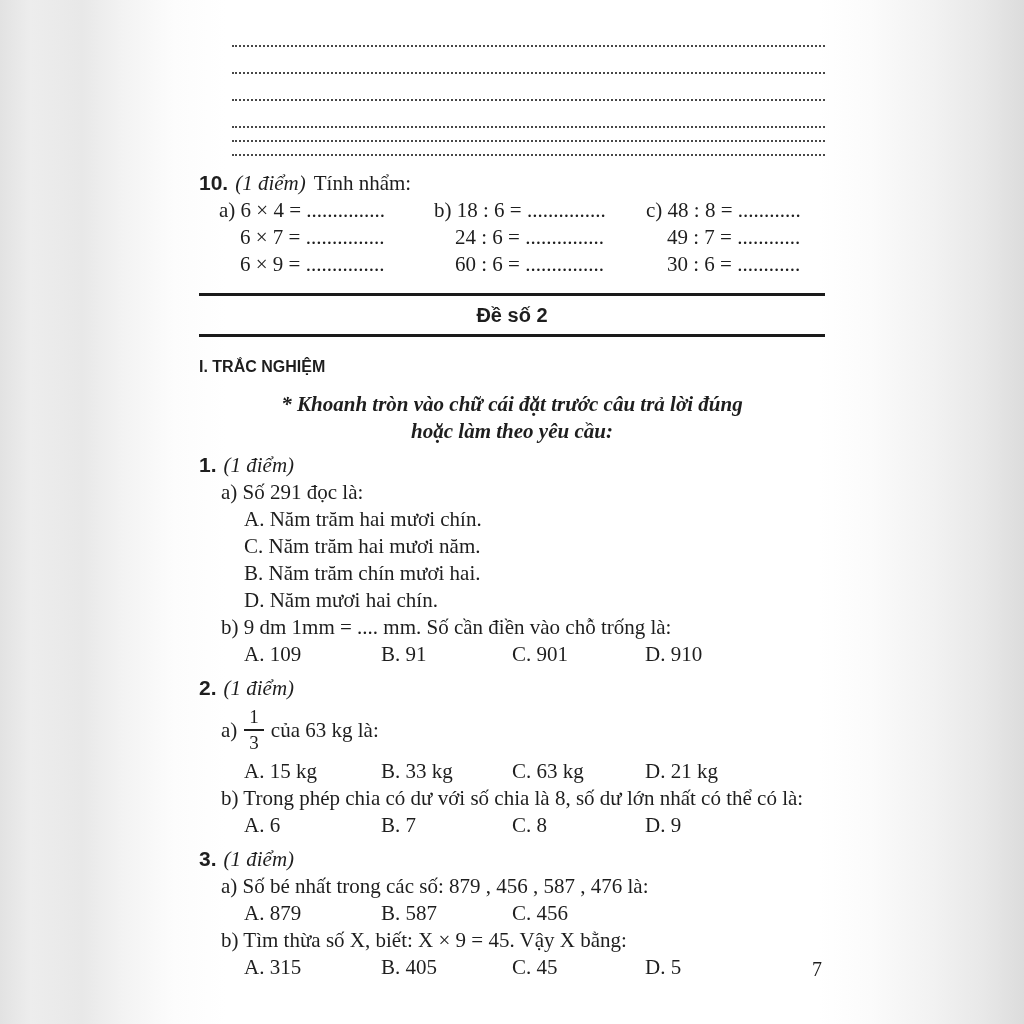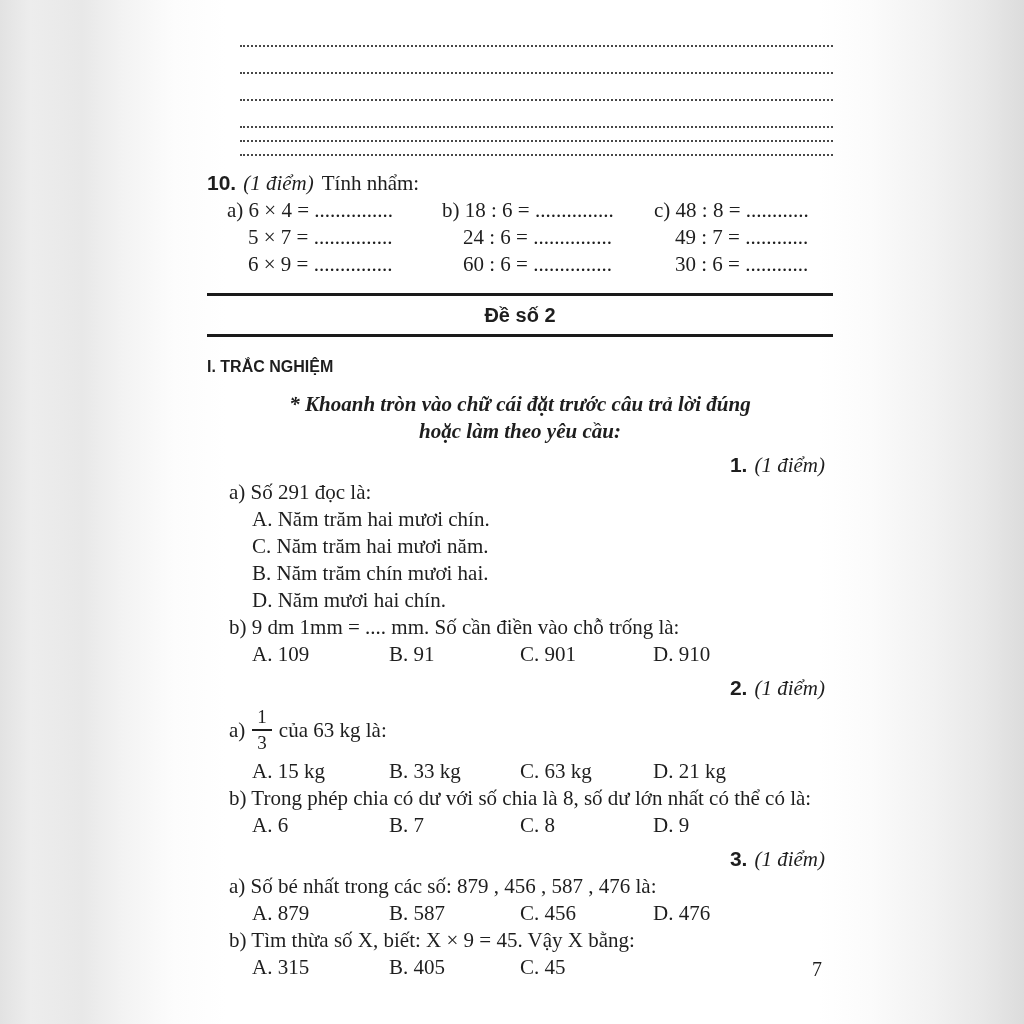--- a/index.html
+++ b/index.html
@@ -7,21 +7,21 @@
   body {
     font-family:"Liberation Serif", serif;
     color:#1e1e1e;
     overflow:hidden;
     background: linear-gradient(90deg,
       #e2e2e2 0%, #ededed 3%, #e8e8e8 8%, #f3f3f3 12%,
       #fcfcfc 17%, #ffffff 22%, #ffffff 80%, #fbfbfb 85%,
       #f2f2f2 91%, #e8e8e8 96%, #dcdcdc 100%);
   }
   .sheet { position:relative; width:1024px; height:1024px; }
-  .content { position:absolute; left:207px; top:0; width:626px; height:1024px; font-size:21px; }
+  .content { position:absolute; left:199px; top:0; width:626px; height:1024px; font-size:21px; }
 
   .answer-lines { padding-top:20px; }
   .dotline { height:27px; border-bottom:2px dotted #474747; margin-left:33px; }
   .dotline.tight { height:14px; }
   .qnum { font-family:"Liberation Sans", sans-serif; font-weight:bold; margin-right:7px; }
   .pts { font-style:italic; margin-right:8px; }
 
   .q10 { margin-top:13px; }
   .qhead { line-height:27px; }
   .g3 { display:grid; grid-template-columns:215px 212px 1fr; padding-left:20px; }
@@ -31,21 +31,21 @@
   .rule { border-top:3px solid #1a1a1a; margin-top:15px; }
   .rule2 { border-top:3px solid #1a1a1a; }
   .section-title { text-align:center; font-family:"Liberation Sans", sans-serif;
     font-weight:bold; font-size:20px; line-height:38px; }
 
   .part-heading { margin-top:16px; font-family:"Liberation Sans", sans-serif;
     font-weight:bold; font-size:16px; line-height:28px; }
   .instr { margin-top:10px; text-align:center; font-weight:bold; font-style:italic; line-height:27px; }
 
   .line { line-height:27px; }
-  .qline { line-height:27px; margin-top:6px;text-align:right; }
+  .qline { line-height:27px; margin-top:6px; }
   .suba { padding-left:22px; }
   .opts-v { padding-left:45px; }
   .opts-v .line { line-height:27px; }
   .opt-row { display:grid; grid-template-columns:137px 131px 133px auto;
     padding-left:45px; line-height:27px; }
   .opt-row span { white-space:nowrap; }
 
   .fracline { display:flex; align-items:center; min-height:56px; padding-left:22px; }
   .frac { display:inline-flex; flex-direction:column; align-items:center;
     line-height:1.05; font-size:19px; margin:0 7px; }
@@ -70,21 +70,21 @@
       <div class="dotline tight"></div>
     </div>
 
     <div class="q10">
       <div class="qhead">
         <span class="qnum">10.</span><span class="pts">(1 điểm)</span><span>Tính nhẩm:</span>
       </div>
       <div class="g3">
         <div class="col">
           <div class="row">a) 6 × 4 = ...............</div>
-          <div class="row ind">5 × 7 = ...............</div>
+          <div class="row ind">6 × 7 = ...............</div>
           <div class="row ind">6 × 9 = ...............</div>
         </div>
         <div class="col">
           <div class="row">b) 18 : 6 = ...............</div>
           <div class="row ind">24 : 6 = ...............</div>
           <div class="row ind">60 : 6 = ...............</div>
         </div>
         <div class="col">
           <div class="row">c) 48 : 8 = ............</div>
           <div class="row ind">49 : 7 = ............</div>
@@ -152,26 +152,26 @@
 
     <div>
       <div class="qline">
         <span class="qnum">3.</span><span class="pts">(1 điểm)</span>
       </div>
       <div class="line suba">a) Số bé nhất trong các số: 879 , 456 , 587 , 476 là:</div>
       <div class="opt-row">
         <span>A. 879</span>
         <span>B. 587</span>
         <span>C. 456</span>
-        <span>D. 476</span>
       </div>
       <div class="line suba">b) Tìm thừa số X, biết: X × 9 = 45. Vậy X bằng:</div>
       <div class="opt-row">
         <span>A. 315</span>
         <span>B. 405</span>
         <span>C. 45</span>
+        <span>D. 5</span>
       </div>
     </div>
 
   </div>
 
   <div class="page-num">7</div>
 </div>
 
 </body></html>

